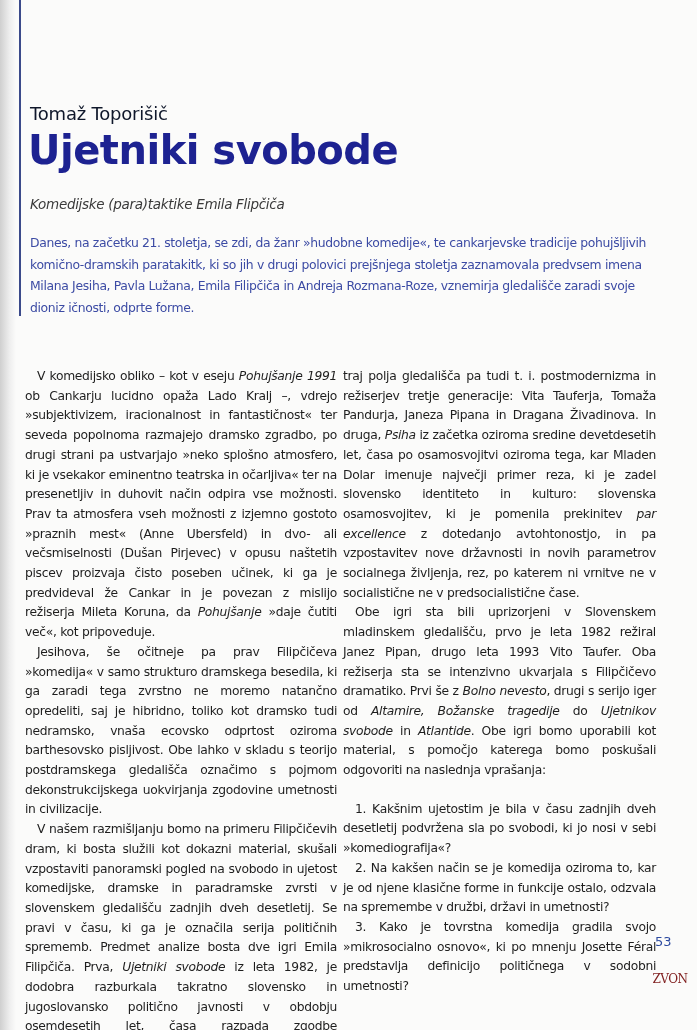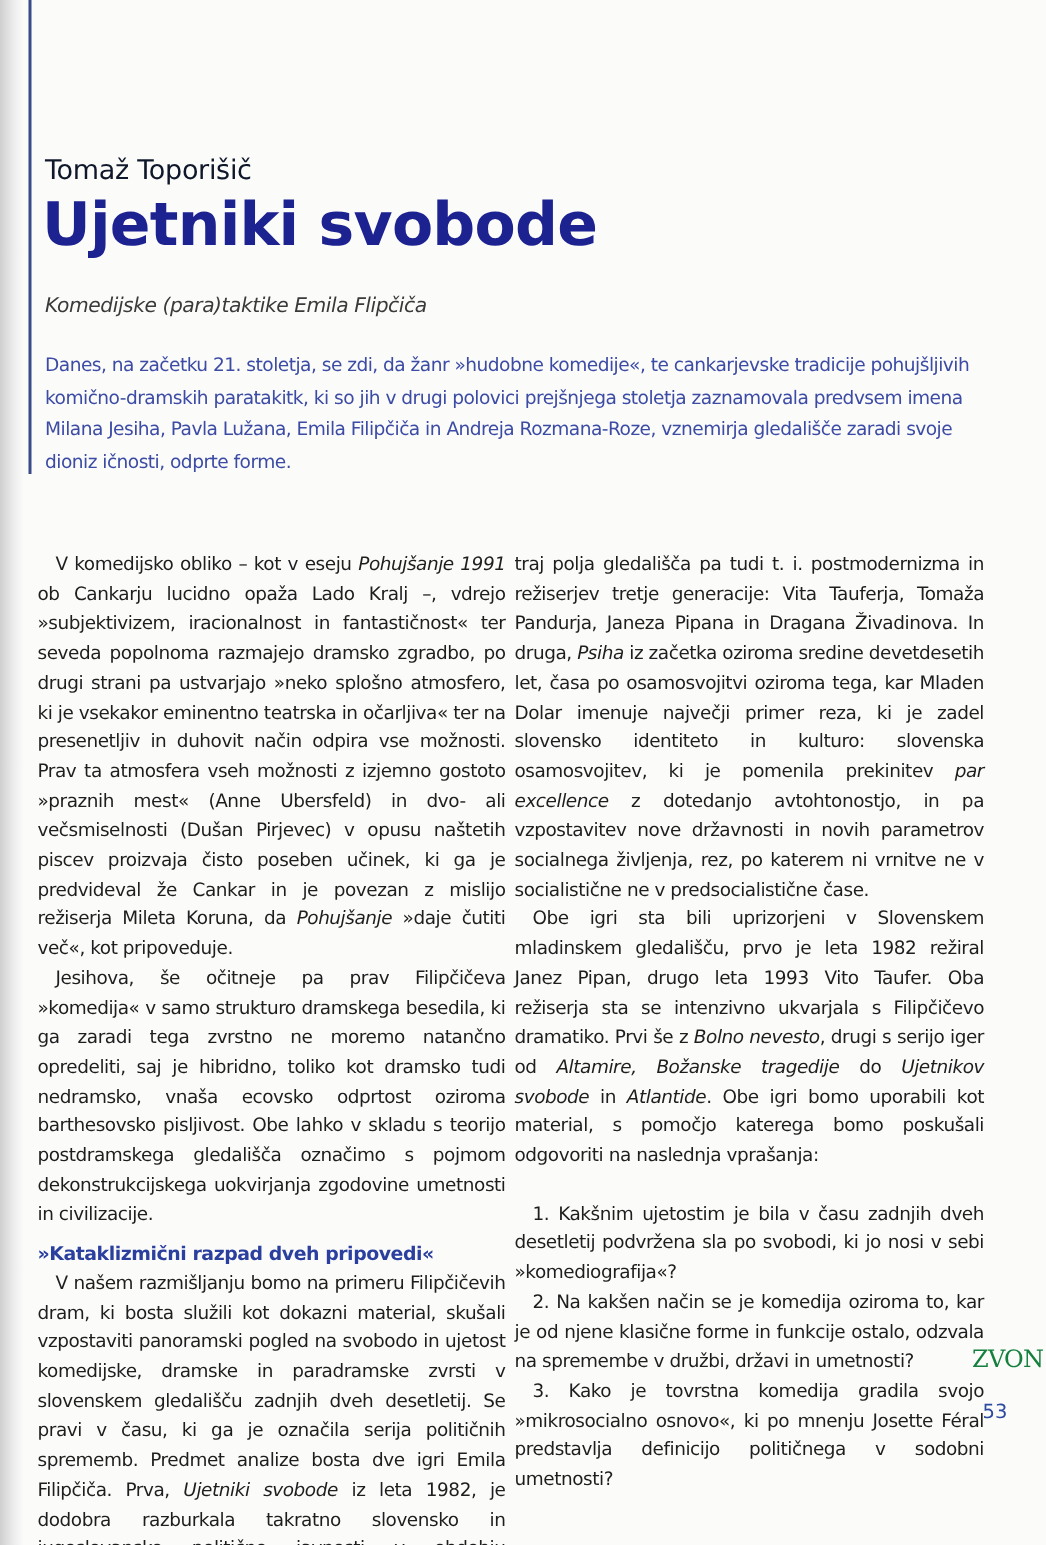--- a/index.html
+++ b/index.html
@@ -49,40 +49,39 @@
     line-height: 19.7px; text-indent: 0;
   }
   .col .gap { height: 19px; }
   .col .q { text-indent: 12px; }
   i { font-style: italic; }
   .page-num {
     position: absolute; left: 655px; top: 934px;
     font-size: 13px; color: #2c4aa0; width: 30px;
   }
   .logo {
-    position: absolute; left: 648px; top: 896px; width: 44px;
-    font-size: 16px; color: #15803d; text-align: center; letter-spacing: -0.5px;
+    position: absolute; left: 648px; top: 972px; width: 44px;
+    font-size: 12px; color: #7f1d1d; text-align: center; letter-spacing: -0.5px;
     font-family: "DejaVu Serif", serif;
   }
 </style>
 </head>
 <body>
 
 <div class="edge-shade"></div>
 <div class="left-rule"></div>
 
 <div class="author">Tomaž Toporišič</div>
 <h1 class="title">Ujetniki svobode</h1>
 <div class="subtitle">Komedijske (para)taktike Emila Flipčiča</div>
 <div class="abstract">Danes, na začetku 21. stoletja, se zdi, da žanr »hudobne komedije«, te cankarjevske tradicije pohujšljivih komično-dramskih paratakitk, ki so jih v drugi polovici prejšnjega stoletja zaznamovala predvsem imena Milana Jesiha, Pavla Lužana, Emila Filipčiča in Andreja Rozmana-Roze, vznemirja gledališče zaradi svoje dioniz ičnosti, odprte forme.</div>
 
 <div class="col left">
   <p><span>V komedijsko obliko – kot v eseju </span><i>Pohujšanje 1991</i><span> ob Cankarju lucidno opaža Lado Kralj –, vdrejo »subjektivizem, iracionalnost in fantastičnost« ter seveda popolnoma razmajejo dramsko zgradbo, po drugi strani pa ustvarjajo »neko splošno atmosfero, ki je vsekakor eminentno teatrska in očarljiva« ter na presenetljiv in duhovit način odpira vse možnosti. Prav ta atmosfera vseh možnosti z izjemno gostoto »praznih mest« (Anne Ubersfeld) in dvo- ali večsmiselnosti (Dušan Pirjevec) v opusu naštetih piscev proizvaja čisto poseben učinek, ki ga je predvideval že Cankar in je povezan z mislijo režiserja Mileta Koruna, da </span><i>Pohujšanje</i><span> »daje čutiti več«, kot pripoveduje.</span></p>
   <p>Jesihova, še očitneje pa prav Filipčičeva »komedija« v samo strukturo dramskega besedila, ki ga zaradi tega zvrstno ne moremo natančno opredeliti, saj je hibridno, toliko kot dramsko tudi nedramsko, vnaša ecovsko odprtost oziroma barthesovsko pisljivost. Obe lahko v skladu s teorijo postdramskega gledališča označimo s pojmom dekonstrukcijskega uokvirjanja zgodovine umetnosti in civilizacije.</p>
-  <h2>»Kataklizmični razpad dveh pripovedi«</h2>
   <p><span>V našem razmišljanju bomo na primeru Filipčičevih dram, ki bosta služili kot dokazni material, skušali vzpostaviti panoramski pogled na svobodo in ujetost komedijske, dramske in paradramske zvrsti v slovenskem gledališču zadnjih dveh desetletij. Se pravi v času, ki ga je označila serija političnih sprememb. Predmet analize bosta dve igri Emila Filipčiča. Prva, </span><i>Ujetniki svobode</i><span> iz leta 1982, je dodobra razburkala takratno slovensko in jugoslovansko politično javnosti v obdobju osemdesetih let, časa razpada zgodbe samoupravnega socializma. Tega, kar Marko Juvan lucidno označi s sintagmo »kataklizmični razpad dveh velikih pripovedi, ki sta organizirali gospostvo jugoslovanske države: ideologije samoupravnega socializma ter ideologije jugoslovanstva«. Zno-</span></p>
 </div>
 
 <div class="col right">
   <p class="noindent"><span>traj polja gledališča pa tudi t. i. postmodernizma in režiserjev tretje generacije: Vita Tauferja, Tomaža Pandurja, Janeza Pipana in Dragana Živadinova. In druga, </span><i>Psiha</i><span> iz začetka oziroma sredine devetdesetih let, časa po osamosvojitvi oziroma tega, kar Mladen Dolar imenuje največji primer reza, ki je zadel slovensko identiteto in kulturo: slovenska osamosvojitev, ki je pomenila prekinitev </span><i>par excellence</i><span> z dotedanjo avtohtonostjo, in pa vzpostavitev nove državnosti in novih parametrov socialnega življenja, rez, po katerem ni vrnitve ne v socialistične ne v predsocialistične čase.</span></p>
   <p><span>Obe igri sta bili uprizorjeni v Slovenskem mladinskem gledališču, prvo je leta 1982 režiral Janez Pipan, drugo leta 1993 Vito Taufer. Oba režiserja sta se intenzivno ukvarjala s Filipčičevo dramatiko. Prvi še z </span><i>Bolno nevesto</i><span>, drugi s serijo iger od </span><i>Altamire, Božanske tragedije</i><span> do </span><i>Ujetnikov svobode</i><span> in </span><i>Atlantide</i><span>. Obe igri bomo uporabili kot material, s pomočjo katerega bomo poskušali odgovoriti na naslednja vprašanja:</span></p>
   <div class="gap"></div>
   <p class="q">1. Kakšnim ujetostim je bila v času zadnjih dveh desetletij podvržena sla po svobodi, ki jo nosi v sebi »komediografija«?</p>
   <p class="q">2. Na kakšen način se je komedija oziroma to, kar je od njene klasične forme in funkcije ostalo, odzvala na spremembe v družbi, državi in umetnosti?</p>
   <p class="q">3. Kako je tovrstna komedija gradila svojo »mikrosocialno osnovo«, ki po mnenju Josette Féral predstavlja definicijo političnega v sodobni umetnosti?</p>

